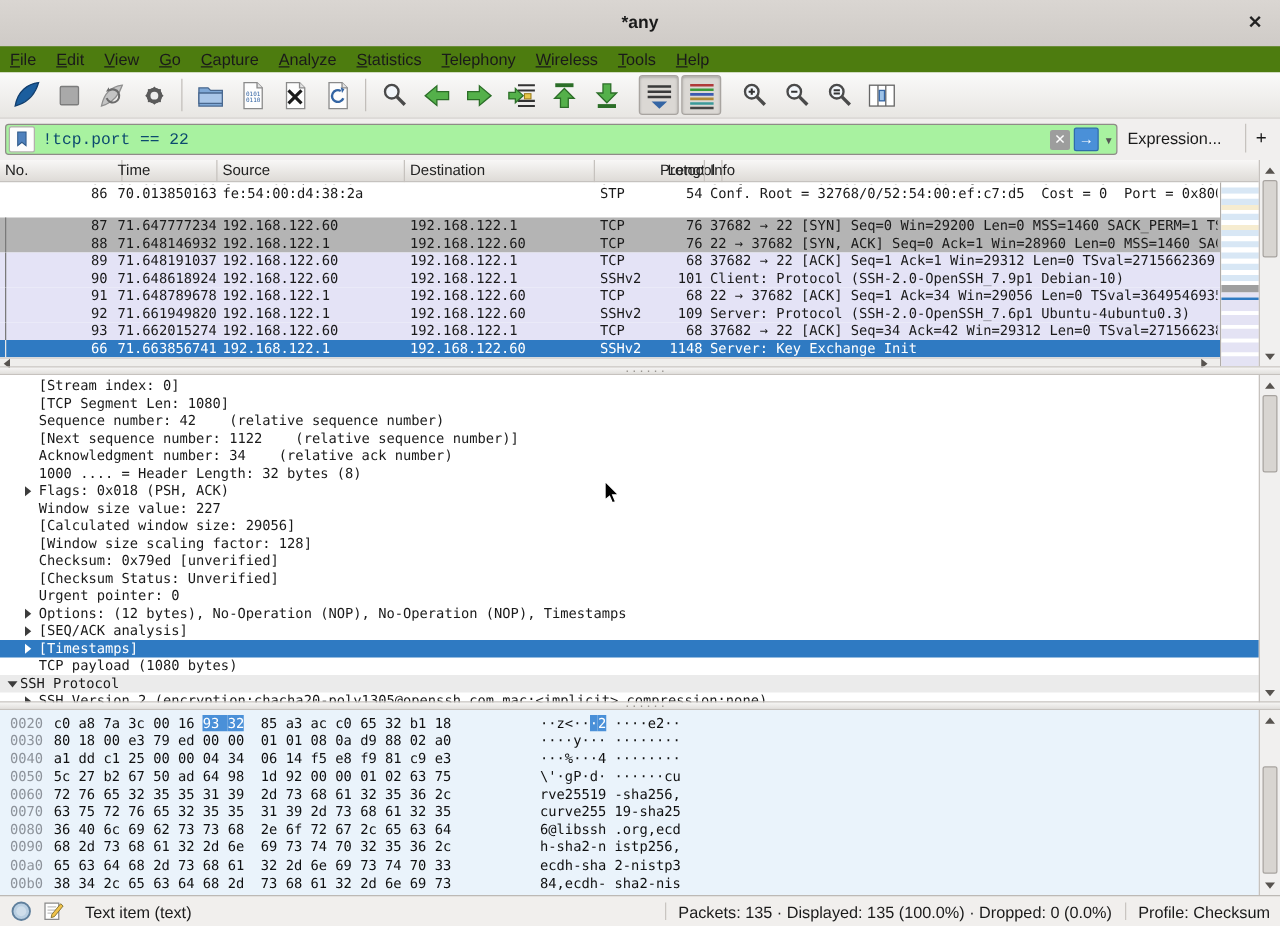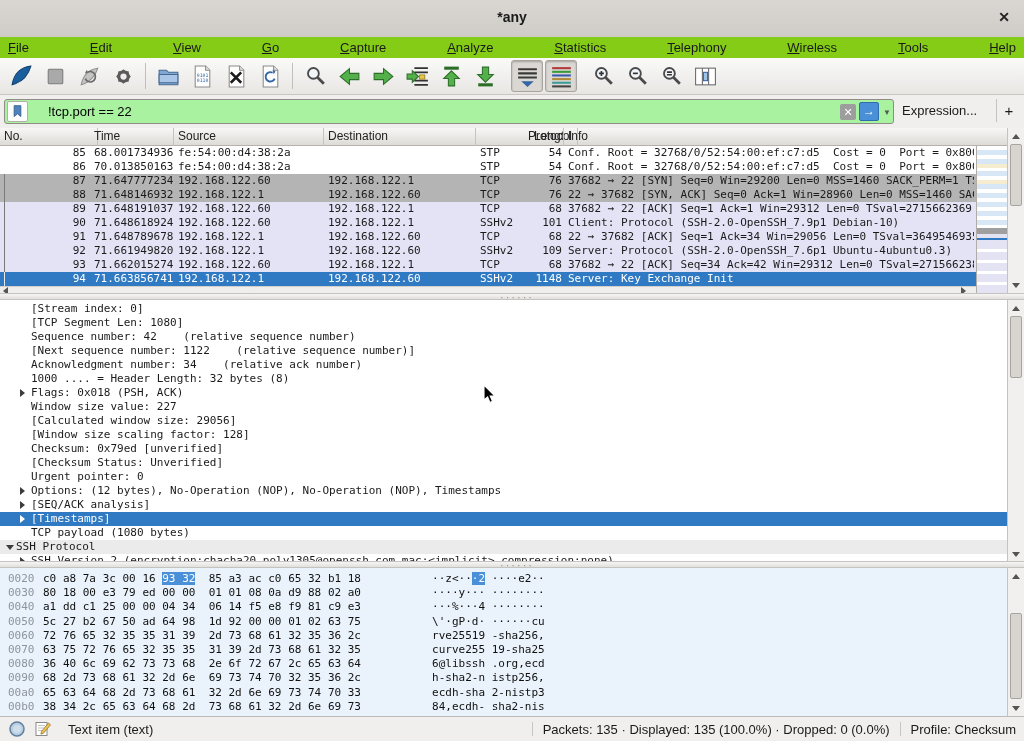--- a/index.html
+++ b/index.html
@@ -5,40 +5,40 @@
   html,body{margin:0;padding:0;background:#888;}
   .app{position:relative;width:1024px;height:741px;background:#fff;overflow:hidden;
        font-family:"Liberation Sans",sans-serif;color:#1a1a1a;}
   .abs{position:absolute;}
   
   .titlebar{left:0;top:0;width:1024px;height:37px;background:linear-gradient(#dad6d2,#cfcbc7);
             border-bottom:1px solid #b6b2ae;}
   .title{position:absolute;left:0;right:0;top:9px;text-align:center;font-size:14px;font-weight:bold;}
   .close-x{position:absolute;right:14px;top:9px;font-size:14px;font-weight:bold;color:#222;cursor:default;}
   
-  .menubar{left:0;top:37px;width:1024px;height:21px;background:#84cc16;display:flex;align-items:center;justify-content:space-between;}
+  .menubar{left:0;top:37px;width:1024px;height:21px;background:#4d7c0f;display:flex;align-items:center;}
   .menu-item{padding:1px 8px;font-size:13px;}
   .menu-item u{text-decoration:underline;}
   
   .toolbar{left:0;top:58px;width:1024px;height:37px;background:linear-gradient(#fafaf9,#e8e6e3);
            border-bottom:1px solid #c9c5c1;display:flex;align-items:center;padding-left:4px;box-sizing:border-box;}
   .tb-btn{width:30px;height:30px;display:flex;align-items:center;justify-content:center;margin:0 1px;border:1px solid transparent;border-radius:3px;}
   .tb-btn svg{width:25px;height:25px;}
   .tb-btn.pressed{background:#dbd8d4;border:1px solid #a8a4a0;box-shadow:inset 0 1px 2px rgba(0,0,0,.25);}
   .tb-sep{width:1px;height:26px;background:#c2beba;margin:0 5px;}
   .tb-gap{width:8px;}
   
   .filterbar{left:0;top:95px;width:1024px;height:33px;background:#f1efee;}
   .filter-box{position:absolute;left:4px;top:4px;width:888px;height:23px;background:#a8f2a0;
               border:1px solid #8f8b87;border-radius:3px;display:flex;align-items:center;}
   .fb-bookmark{width:19px;height:19px;background:#fdfdfd;border:1px solid #b3b0ac;border-radius:2px;
                margin-left:2px;display:flex;align-items:center;justify-content:center;}
   .fb-bookmark svg{width:15px;height:15px;}
-  .filter-input{flex:1;background:transparent;border:none;outline:none;font-size:13px;color:#000000;
-                padding-left:20px;font-family:Liberation Sans, sans-serif;}
+  .filter-input{flex:1;background:transparent;border:none;outline:none;font-size:13px;color:#0c4a6e;
+                padding-left:6px;font-family:Liberation Mono, monospace;}
   .fb-clear{width:16px;height:16px;background:#9d9d9d;border-radius:2px;color:#fff;font-size:11px;
             line-height:16px;text-align:center;margin-right:3px;}
   .fb-apply{width:18px;height:17px;background:#4a90d8;border:1px solid #2f6cab;border-radius:2px;color:#fff;
             font-size:12px;line-height:16px;text-align:center;margin-right:2px;}
   .fb-caret{width:12px;height:19px;font-size:8px;color:#555;text-align:center;line-height:21px;}
   .expr-label{position:absolute;left:902px;top:8px;font-size:13px;}
   .plus-btn{position:absolute;left:996px;top:4px;width:24px;height:23px;border-left:1px solid #c6c2be;
             text-align:center;font-size:15px;line-height:23px;}
   
   .pl-header{left:0;top:128px;width:1024px;height:18px;background:linear-gradient(#f8f7f6,#dedbd7);
@@ -297,29 +297,29 @@
       <div class="pl-hcell" style="left: 90px; width: 84px;">Time</div>
       <div class="pl-hcell" style="left: 174px; width: 150px;">Source</div>
       <div class="pl-hcell" style="left: 324px; width: 152px;">Destination</div>
       <div class="pl-hcell" style="left: 476px; width: 54px; margin-left: 48px;">Protocol</div>
       <div class="pl-hcell" style="left: 530px; width: 34px;">Length</div>
       <div class="pl-hcell" style="left: 564px; width: 486px;">Info</div>
     </div>
 
   <div class="abs pl-rows" id="plrows">
       <div class="pkt-row row-plain" style="top: 0px;"><span class="p-no">85</span><span class="p-time">68.001734936</span><span class="p-src">fe:54:00:d4:38:2a</span><span class="p-dst"></span><span class="p-proto">STP</span><span class="p-len">54</span><span class="p-info">Conf. Root = 32768/0/52:54:00:ef:c7:d5  Cost = 0  Port = 0x8001</span></div>
-      <div class="pkt-row row-plain" style="top: 14px; text-decoration: underline;"><span class="p-no">86</span><span class="p-time">70.013850163</span><span class="p-src">fe:54:00:d4:38:2a</span><span class="p-dst"></span><span class="p-proto">STP</span><span class="p-len">54</span><span class="p-info">Conf. Root = 32768/0/52:54:00:ef:c7:d5  Cost = 0  Port = 0x8001</span></div>
+      <div class="pkt-row row-plain" style="top: 2px; text-decoration: underline;"><span class="p-no">86</span><span class="p-time">70.013850163</span><span class="p-src">fe:54:00:d4:38:2a</span><span class="p-dst"></span><span class="p-proto">STP</span><span class="p-len">54</span><span class="p-info">Conf. Root = 32768/0/52:54:00:ef:c7:d5  Cost = 0  Port = 0x8001</span></div>
       <div class="pkt-row row-gray" style="top: 28px;"><span class="conv-line"></span><span class="p-no">87</span><span class="p-time">71.647777234</span><span class="p-src">192.168.122.60</span><span class="p-dst">192.168.122.1</span><span class="p-proto">TCP</span><span class="p-len">76</span><span class="p-info">37682 → 22 [SYN] Seq=0 Win=29200 Len=0 MSS=1460 SACK_PERM=1 TSval=2715662368 TSecr=0 WS=128</span></div>
       <div class="pkt-row row-gray" style="top: 42px;"><span class="conv-line"></span><span class="p-no">88</span><span class="p-time">71.648146932</span><span class="p-src">192.168.122.1</span><span class="p-dst">192.168.122.60</span><span class="p-proto">TCP</span><span class="p-len">76</span><span class="p-info">22 → 37682 [SYN, ACK] Seq=0 Ack=1 Win=28960 Len=0 MSS=1460 SACK_PERM=1 TSval=3649546935</span></div>
       <div class="pkt-row row-tcp" style="top: 56px;"><span class="conv-line"></span><span class="p-no">89</span><span class="p-time">71.648191037</span><span class="p-src">192.168.122.60</span><span class="p-dst">192.168.122.1</span><span class="p-proto">TCP</span><span class="p-len">68</span><span class="p-info">37682 → 22 [ACK] Seq=1 Ack=1 Win=29312 Len=0 TSval=2715662369 TSecr=3649546935</span></div>
       <div class="pkt-row row-tcp" style="top: 70px;"><span class="conv-line"></span><span class="p-no">90</span><span class="p-time">71.648618924</span><span class="p-src">192.168.122.60</span><span class="p-dst">192.168.122.1</span><span class="p-proto">SSHv2</span><span class="p-len">101</span><span class="p-info">Client: Protocol (SSH-2.0-OpenSSH_7.9p1 Debian-10)</span></div>
       <div class="pkt-row row-tcp" style="top: 84px;"><span class="conv-line"></span><span class="p-no">91</span><span class="p-time">71.648789678</span><span class="p-src">192.168.122.1</span><span class="p-dst">192.168.122.60</span><span class="p-proto">TCP</span><span class="p-len">68</span><span class="p-info">22 → 37682 [ACK] Seq=1 Ack=34 Win=29056 Len=0 TSval=3649546935 TSecr=2715662369</span></div>
       <div class="pkt-row row-tcp" style="top: 98px;"><span class="conv-line"></span><span class="p-no">92</span><span class="p-time">71.661949820</span><span class="p-src">192.168.122.1</span><span class="p-dst">192.168.122.60</span><span class="p-proto">SSHv2</span><span class="p-len">109</span><span class="p-info">Server: Protocol (SSH-2.0-OpenSSH_7.6p1 Ubuntu-4ubuntu0.3)</span></div>
       <div class="pkt-row row-tcp" style="top: 112px;"><span class="conv-line"></span><span class="p-no">93</span><span class="p-time">71.662015274</span><span class="p-src">192.168.122.60</span><span class="p-dst">192.168.122.1</span><span class="p-proto">TCP</span><span class="p-len">68</span><span class="p-info">37682 → 22 [ACK] Seq=34 Ack=42 Win=29312 Len=0 TSval=2715662382 TSecr=3649546947</span></div>
-      <div class="pkt-row row-sel" style="top: 126px;"><span class="conv-line"></span><span class="p-no">94</span><span class="p-time">71.663856741</span><span class="p-src">192.168.122.1</span><span class="p-dst">192.168.122.60</span><span class="p-proto">SSHv2</span><span class="p-len">1148</span><span class="p-info">Server: Key Exchange Init</span></div>
+      <div class="pkt-row row-sel" style="top: 126px;"><span class="conv-line"></span><span class="p-no">66</span><span class="p-time">71.663856741</span><span class="p-src">192.168.122.1</span><span class="p-dst">192.168.122.60</span><span class="p-proto">SSHv2</span><span class="p-len">1148</span><span class="p-info">Server: Key Exchange Init</span></div>
     </div>
 
   <div class="abs minimap" id="minimap">
       <div class="stripe" style="height: 4px; background: rgb(255, 255, 255);"></div>
       <div class="stripe" style="height: 5px; background: rgb(216, 231, 245);"></div>
       <div class="stripe" style="height: 4px; background: rgb(255, 255, 255);"></div>
       <div class="stripe" style="height: 5px; background: rgb(216, 231, 245);"></div>
       <div class="stripe" style="height: 4px; background: rgb(246, 236, 208);"></div>
       <div class="stripe" style="height: 3px; background: rgb(255, 255, 255);"></div>
       <div class="stripe" style="height: 5px; background: rgb(216, 231, 245);"></div>

